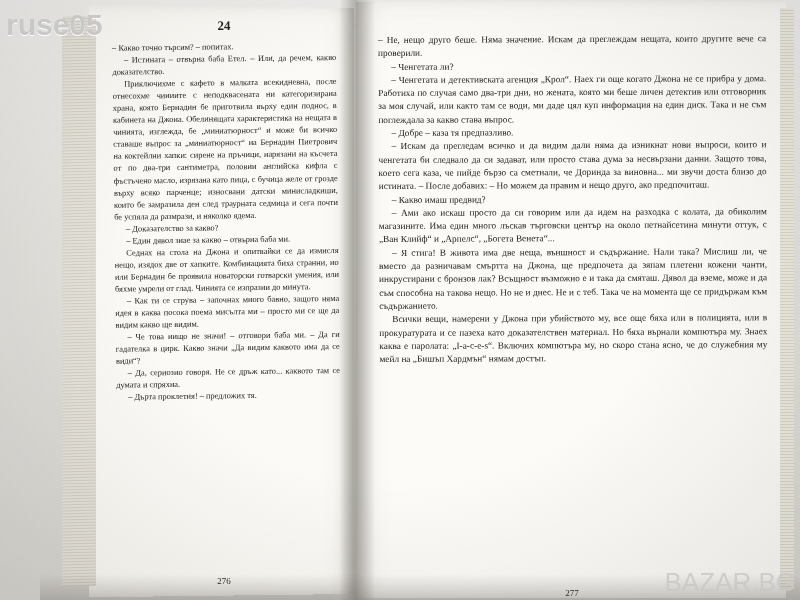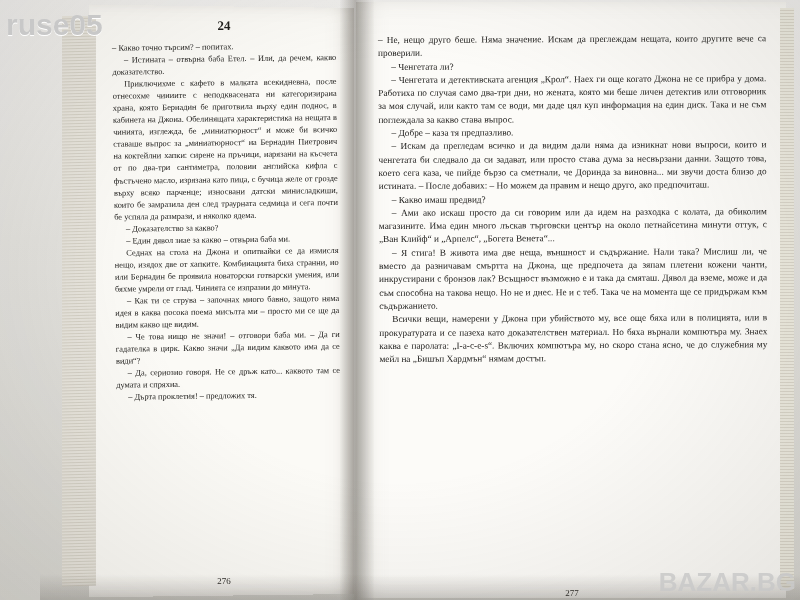--- a/index.html
+++ b/index.html
@@ -28,21 +28,21 @@
     letter-spacing: 0px;
     z-index: 40;
     text-shadow: 0 1px 0 #ffffff;
   }
   .watermark-br {
     position: absolute;
     right: 4px;
     bottom: 2px;
     font-family: "Liberation Sans", sans-serif;
     font-size: 26px;
-    font-weight: bold;
+    font-weight: normal;
     color: rgba(200,200,200,0.85);
     z-index: 40;
   }
 
   
   .book {
     position: absolute;
     left: 0; top: 0;
     width: 800px; height: 600px;
     background: #d9d8d4;

